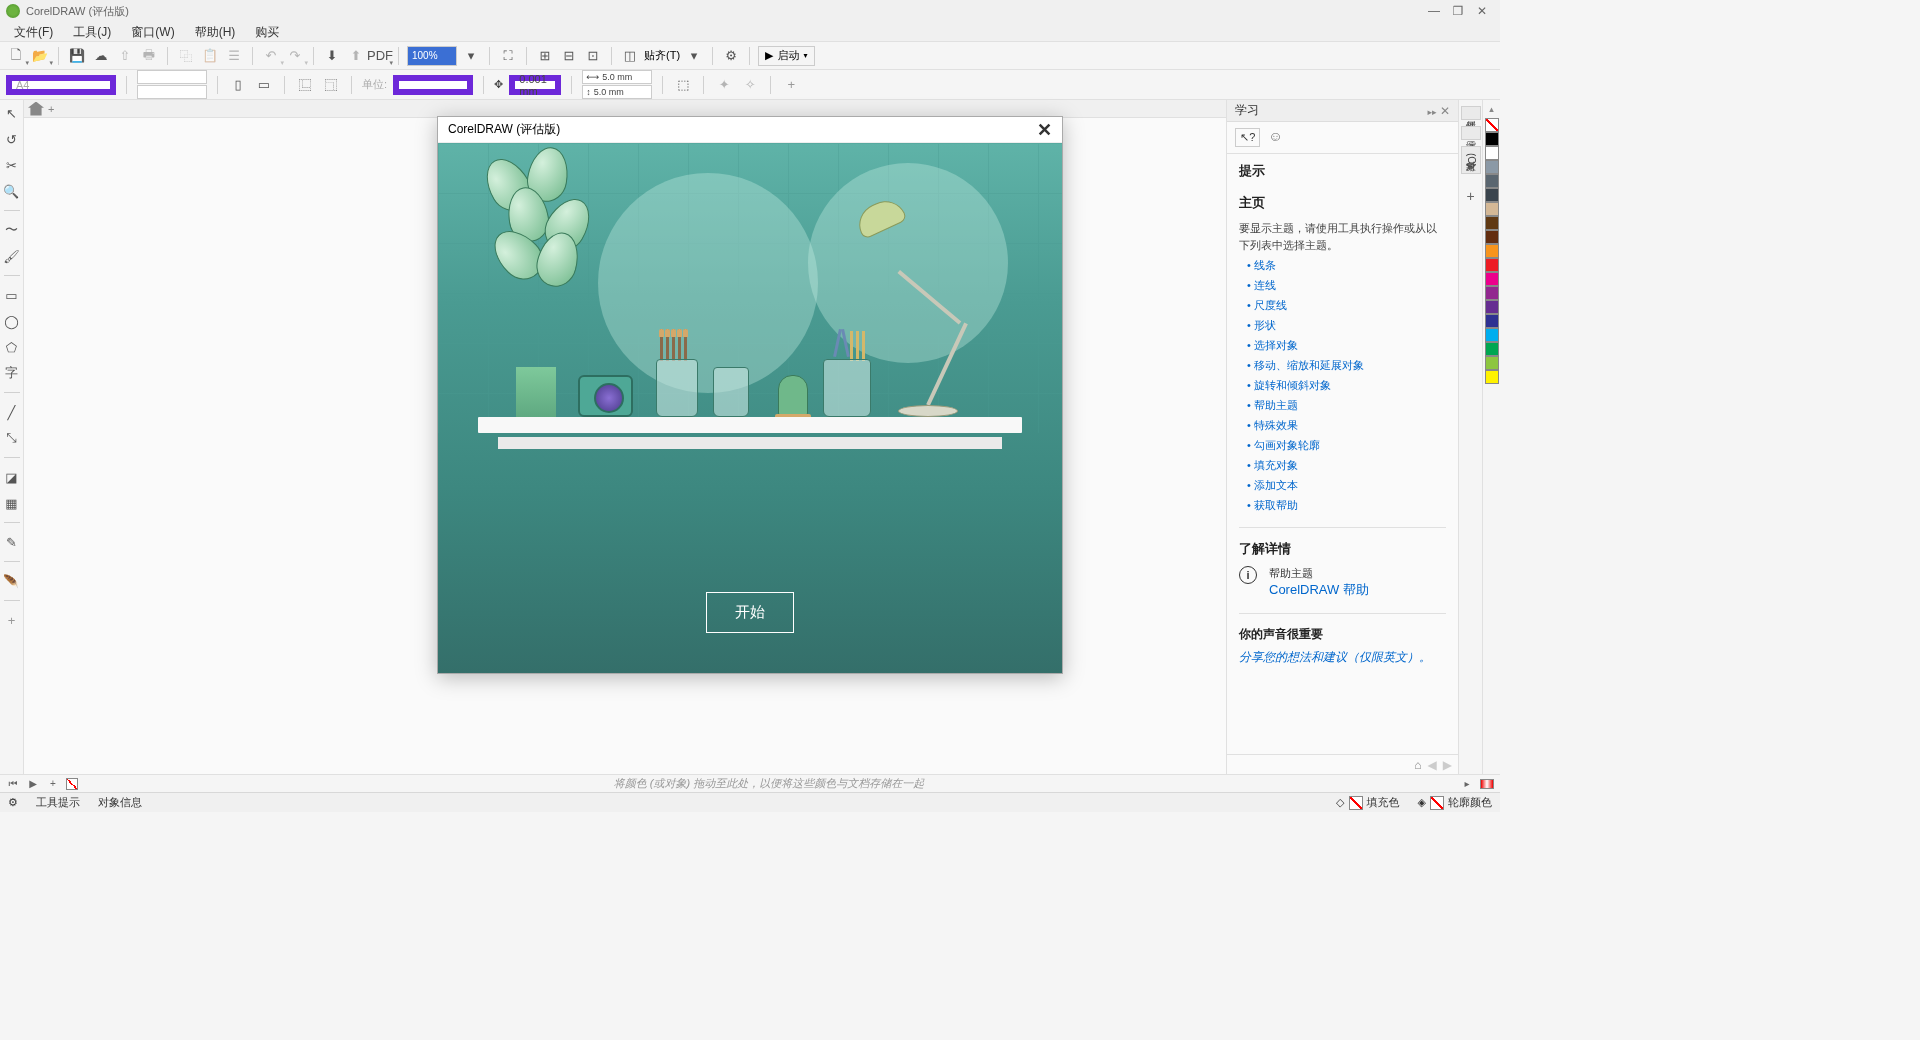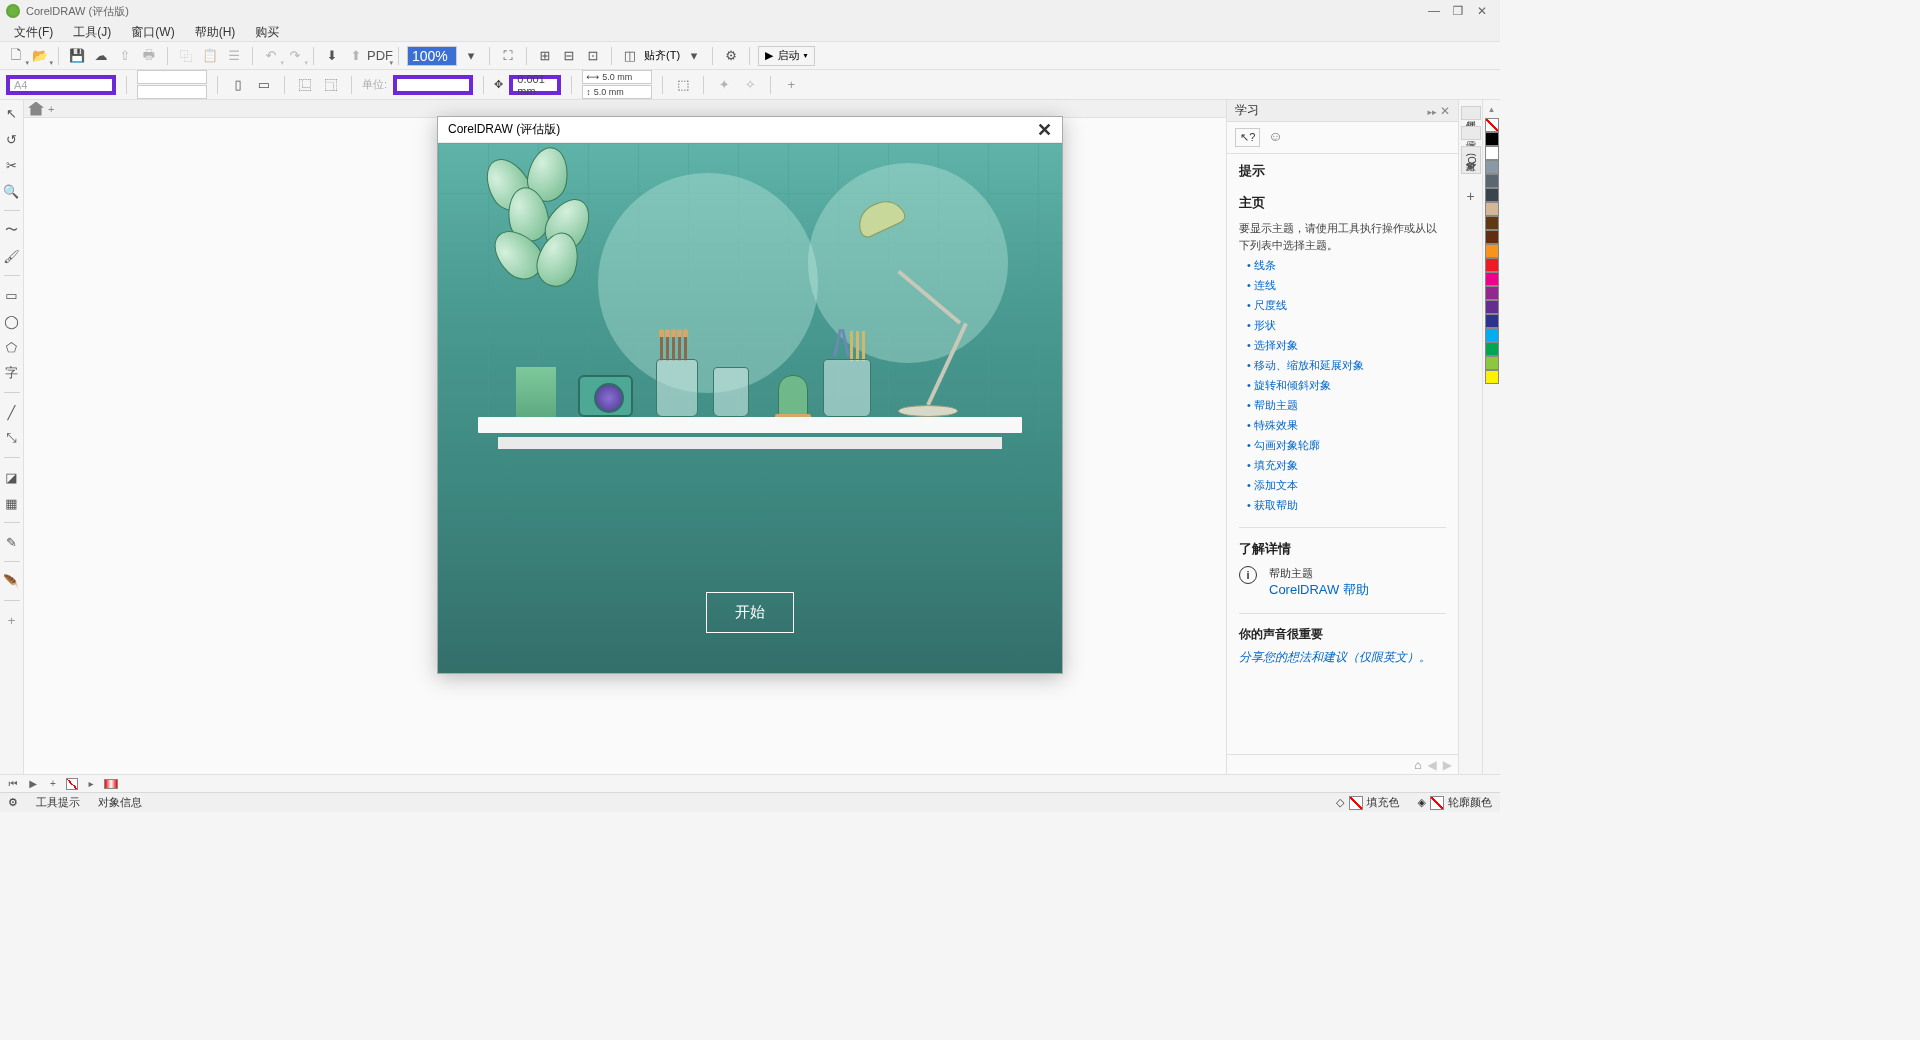--- a/index.html
+++ b/index.html
@@ -13,26 +13,26 @@
 
 
 .menu-bar { height: 20px; background: #f0f0f0; display: flex; padding: 0 4px; font-size: 12px; color: #333; border-bottom: 1px solid #e0e0e0; }
 .menu-bar .menu-item { padding: 2px 10px; cursor: pointer; }
 
 
 .toolbar { height: 28px; background: #f5f5f5; display: flex; align-items: center; padding: 0 6px; gap: 4px; border-bottom: 1px solid #e0e0e0; }
 .tb-btn { width: 20px; height: 20px; display: flex; align-items: center; justify-content: center; color: #555; font-size: 13px; cursor: pointer; position: relative; }
 .tb-btn.dd::after { content: "▾"; font-size: 7px; position: absolute; right: -3px; bottom: -1px; color: #777; }
 .tb-sep { width: 1px; height: 18px; background: #d0d0d0; margin: 0 4px; }
-.zoom-box { width: 50px; height: 20px; border: 1px solid #ccc; background: #3b6fd4; color: #fff; font-size: 14px; display: flex; align-items: center; padding: 0 4px; }
+.zoom-box { width: 50px; height: 20px; border: 1px solid #ccc; background: #3b6fd4; color: #fff; font-size: 10px; display: flex; align-items: center; padding: 0 4px; }
 .launch-box { display: flex; align-items: center; gap: 4px; border: 1px solid #ccc; padding: 1px 6px; height: 20px; font-size: 11px; }
 
 
 .prop-bar { height: 30px; background: #f5f5f5; display: flex; align-items: center; padding: 0 6px; gap: 6px; border-bottom: 1px solid #e0e0e0; font-size: 11px; color: #444; }
-.prop-combo { height: 20px; border: 4px solid #6d28d9; background: #fff; padding: 0 4px; display: flex; align-items: center; min-width: 50px; }
+.prop-combo { height: 20px; border: 6px solid #6d28d9; background: #fff; padding: 0 4px; display: flex; align-items: center; min-width: 50px; }
 .spin-pair { display: flex; flex-direction: column; gap: 1px; }
 .spin-box { height: 14px; width: 70px; border: 1px solid #ccc; background: #fff; font-size: 9px; display: flex; align-items: center; padding: 0 3px; }
 
 
 .main-row { display: flex; height: calc(100% - 22px - 20px - 28px - 30px - 18px - 20px); }
 
 
 .toolbox { width: 24px; background: #f5f5f5; border-right: 1px solid #e0e0e0; display: flex; flex-direction: column; align-items: center; padding-top: 4px; gap: 8px; }
 .tool { width: 18px; height: 18px; display: flex; align-items: center; justify-content: center; color: #555; font-size: 13px; cursor: pointer; }
 .tool-sep { width: 16px; height: 1px; background: #d0d0d0; margin: 2px 0; }
@@ -345,20 +345,21 @@
     <div class="color-sw" style="background:#8dc63f"></div>
     <div class="color-sw" style="background:#fff200"></div>
   </div>
 </div>
 
 <div class="page-strip">
   <div class="ps-btn">⏮</div>
   <div class="ps-btn">▶</div>
   <div class="ps-btn">+</div>
   <div class="color-sw color-none" style="width:12px;height:12px"></div>
+  <span class="hint" style="flex:1;text-align:center;font-style:italic;color:#999;font-size:11px">将颜色 (或对象) 拖动至此处，以便将这些颜色与文档存储在一起</span>
   <div class="ps-btn">▸</div>
   <div style="width:14px;height:10px;background:linear-gradient(90deg,#e00,#fff,#e00);border:1px solid #888"></div>
 </div>
 
 <div class="status-bar">
   <span>⚙</span>
   <span>工具提示</span>
   <span>对象信息</span>
   <div class="right">
     <span class="sw-pair">

